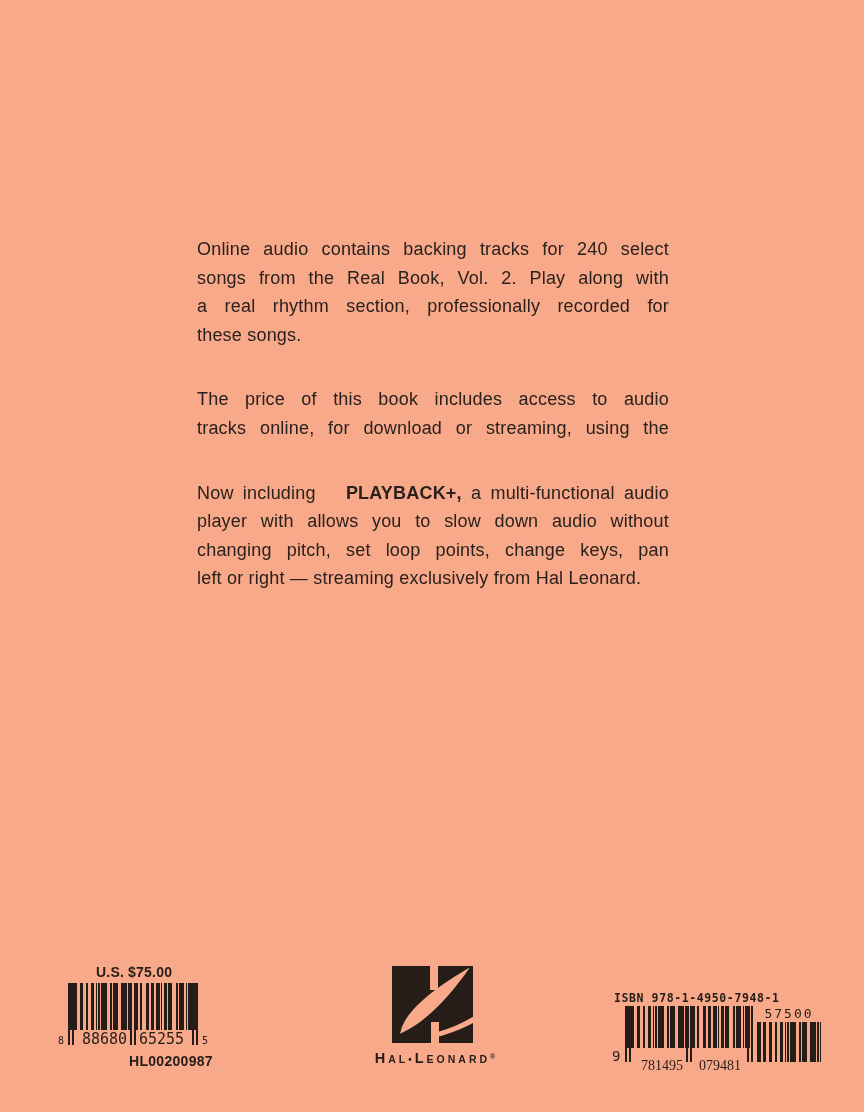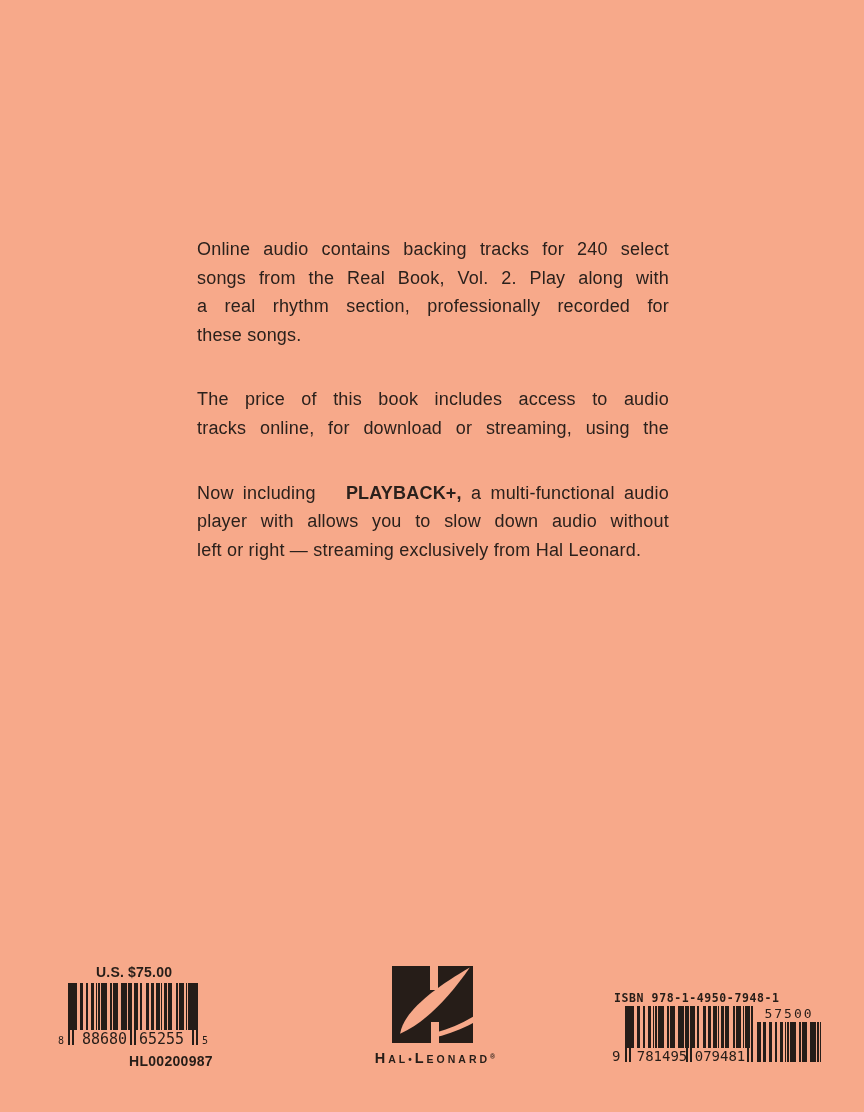--- a/index.html
+++ b/index.html
@@ -62,21 +62,21 @@
   .upc{left:68px;top:983px;width:130px;height:65px;}
   .upc .bars{height:47px;}
   .upc .guard{height:62px;}
   .upc .digit-row{left:8px;right:8px;top:47px;font-size:15px;}
   .upc .outer-digit{font-size:10px;top:52px;}
 
   
   .ean{left:625px;top:1006px;width:128px;height:60px;}
   .ean .bars{height:42px;}
   .ean .guard{height:56px;}
-  .ean .digit-row{left:8px;right:4px;top:42px;font-size:14px;}
+  .ean .digit-row{left:8px;right:4px;top:52px;font-size:14px;font-family:Liberation Serif, serif;}
   .ean .outer-digit{font-size:14px;top:42px;}
 
   .isbn{
     position:absolute;left:614px;top:991px;
     font-family:"DejaVu Sans Mono",monospace;font-size:11.5px;
     letter-spacing:.6px;color:var(--ink);font-weight:700;
   }
 
   
   .addon{left:757px;top:1022px;width:64px;height:40px;}
@@ -176,20 +176,30 @@
       <div class="line just">
         <span>player</span>
         <span>with</span>
         <span>allows</span>
         <span>you</span>
         <span>to</span>
         <span>slow</span>
         <span>down</span>
         <span>audio</span>
         <span>without</span>
+      </div>
+      <div class="line just">
+        <span>changing</span>
+        <span>pitch,</span>
+        <span>set</span>
+        <span>loop</span>
+        <span>points,</span>
+        <span>change</span>
+        <span>keys,</span>
+        <span>pan</span>
       </div>
       <div class="line">left or right — streaming exclusively from Hal Leonard.</div>
     <p></p>
   </div>
 
   <div class="price">U.S. $75.00</div>
 
   <div class="barcode upc">
     <div class="bars"></div>
     <div class="guard" style="left:0;"></div>

